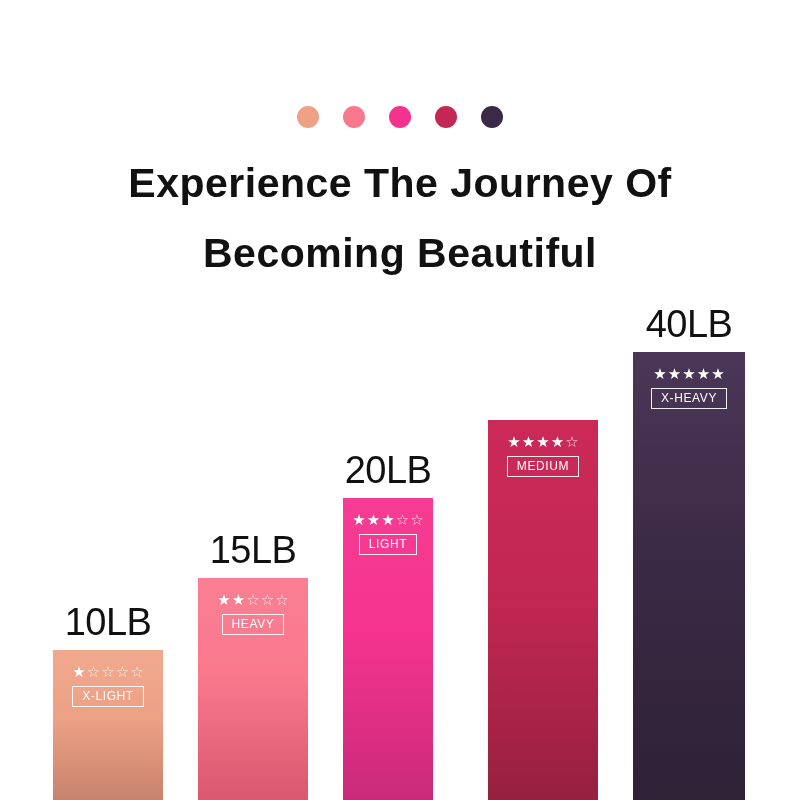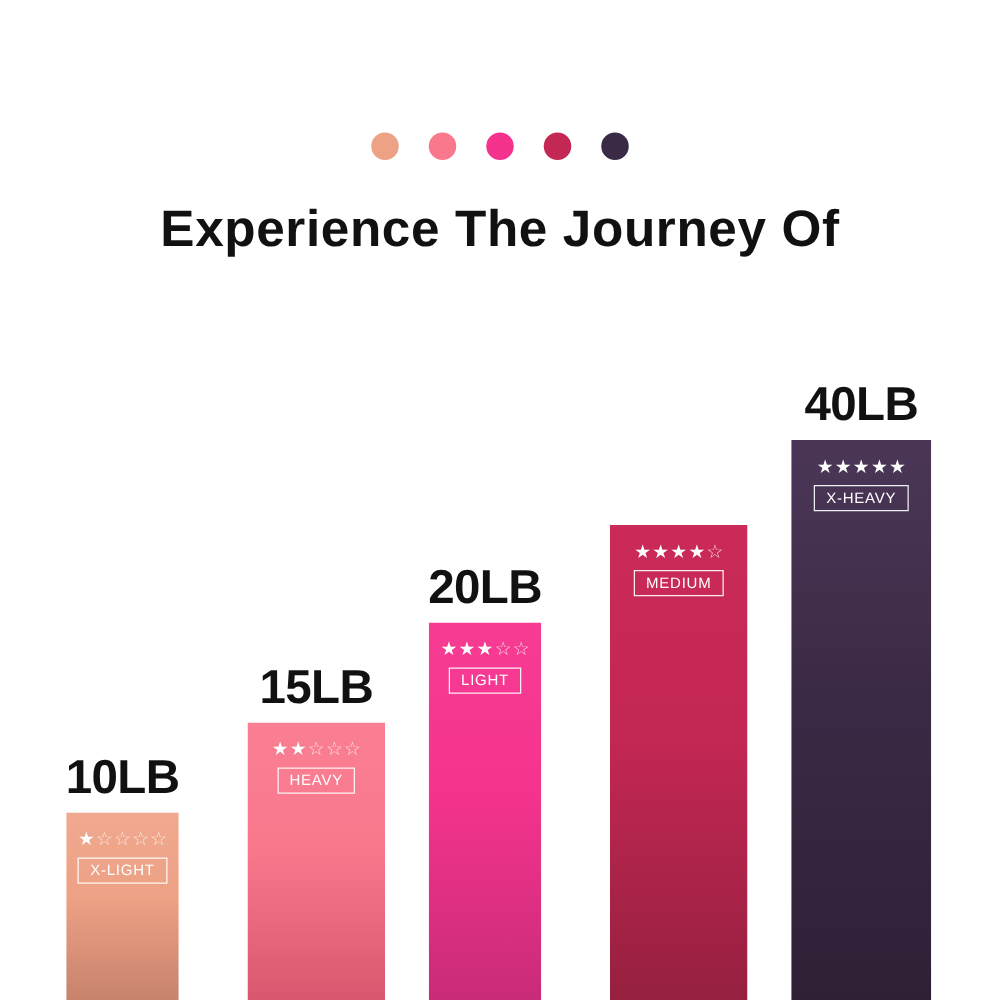--- a/index.html
+++ b/index.html
@@ -72,21 +72,21 @@
     position: absolute;
     bottom: 0;
   }
   .bar-weight {
     position: absolute;
     left: 50%;
     transform: translateX(-50%);
     bottom: 100%;
     margin-bottom: 6px;
     font-size: 38px;
-    font-weight: bold;
+    font-weight: normal;
     color: #111111;
     letter-spacing: -0.5px;
     white-space: nowrap;
   }
   .bar-body {
     position: relative;
     width: 100%;
     height: 100%;
     overflow: hidden;
   }
@@ -141,24 +141,25 @@
   <div id="dot-row">
       <span class="dot" style="background: rgb(237, 161, 133);"></span>
       <span class="dot" style="background: rgb(249, 120, 140);"></span>
       <span class="dot" style="background: rgb(245, 51, 143);"></span>
       <span class="dot" style="background: rgb(195, 39, 83);"></span>
       <span class="dot" style="background: rgb(59, 42, 69);"></span>
     </div>
 
   <div id="headline">
     <span class="line">Experience The Journey Of</span>
+    <span class="line">Becoming Beautiful</span>
   </div>
 
   <div id="chart">
-      <div class="bar-group" style="left: 53px; width: 90px; height: 150px;">
+      <div class="bar-group" style="left: 53px; width: 110px; height: 150px;">
         <div class="bar-weight">10LB</div>
         <div class="bar-body">
           <div class="bar-inner" style="background: linear-gradient(rgb(240, 169, 143) 0%, rgb(237, 161, 133) 45%, rgb(199, 131, 108) 100%);"></div>
           <div class="bar-content">
             <div class="stars">
               <span class="star">★</span>
               <span class="star empty">☆</span>
               <span class="star empty">☆</span>
               <span class="star empty">☆</span>
               <span class="star empty">☆</span>

